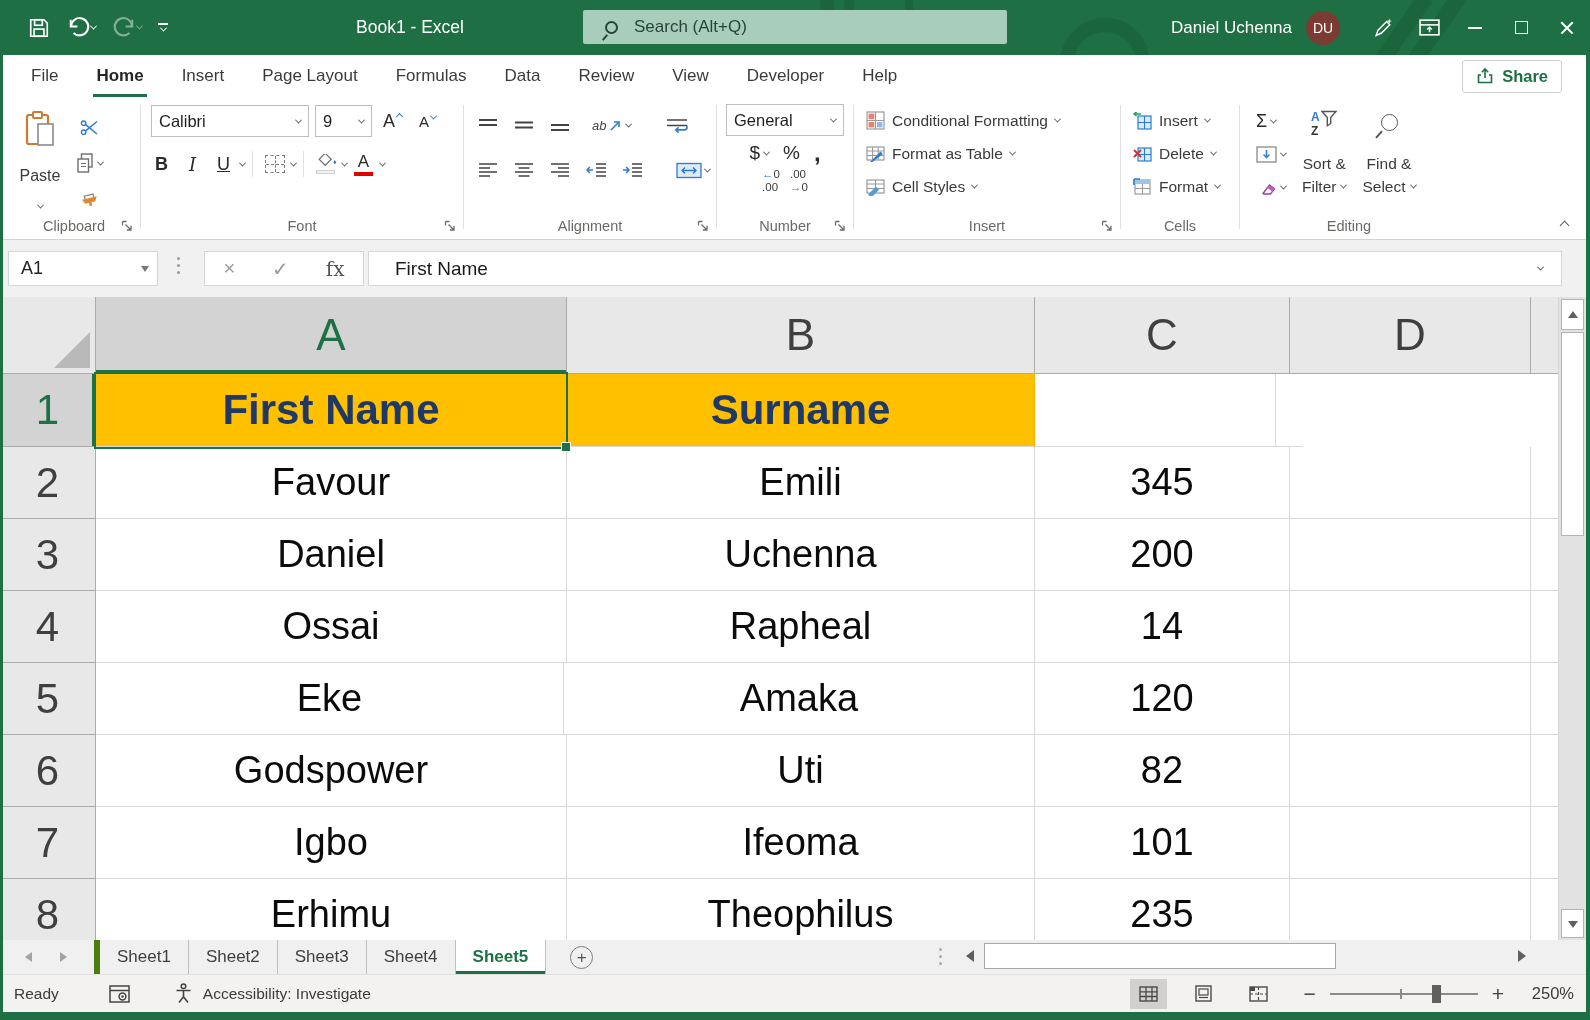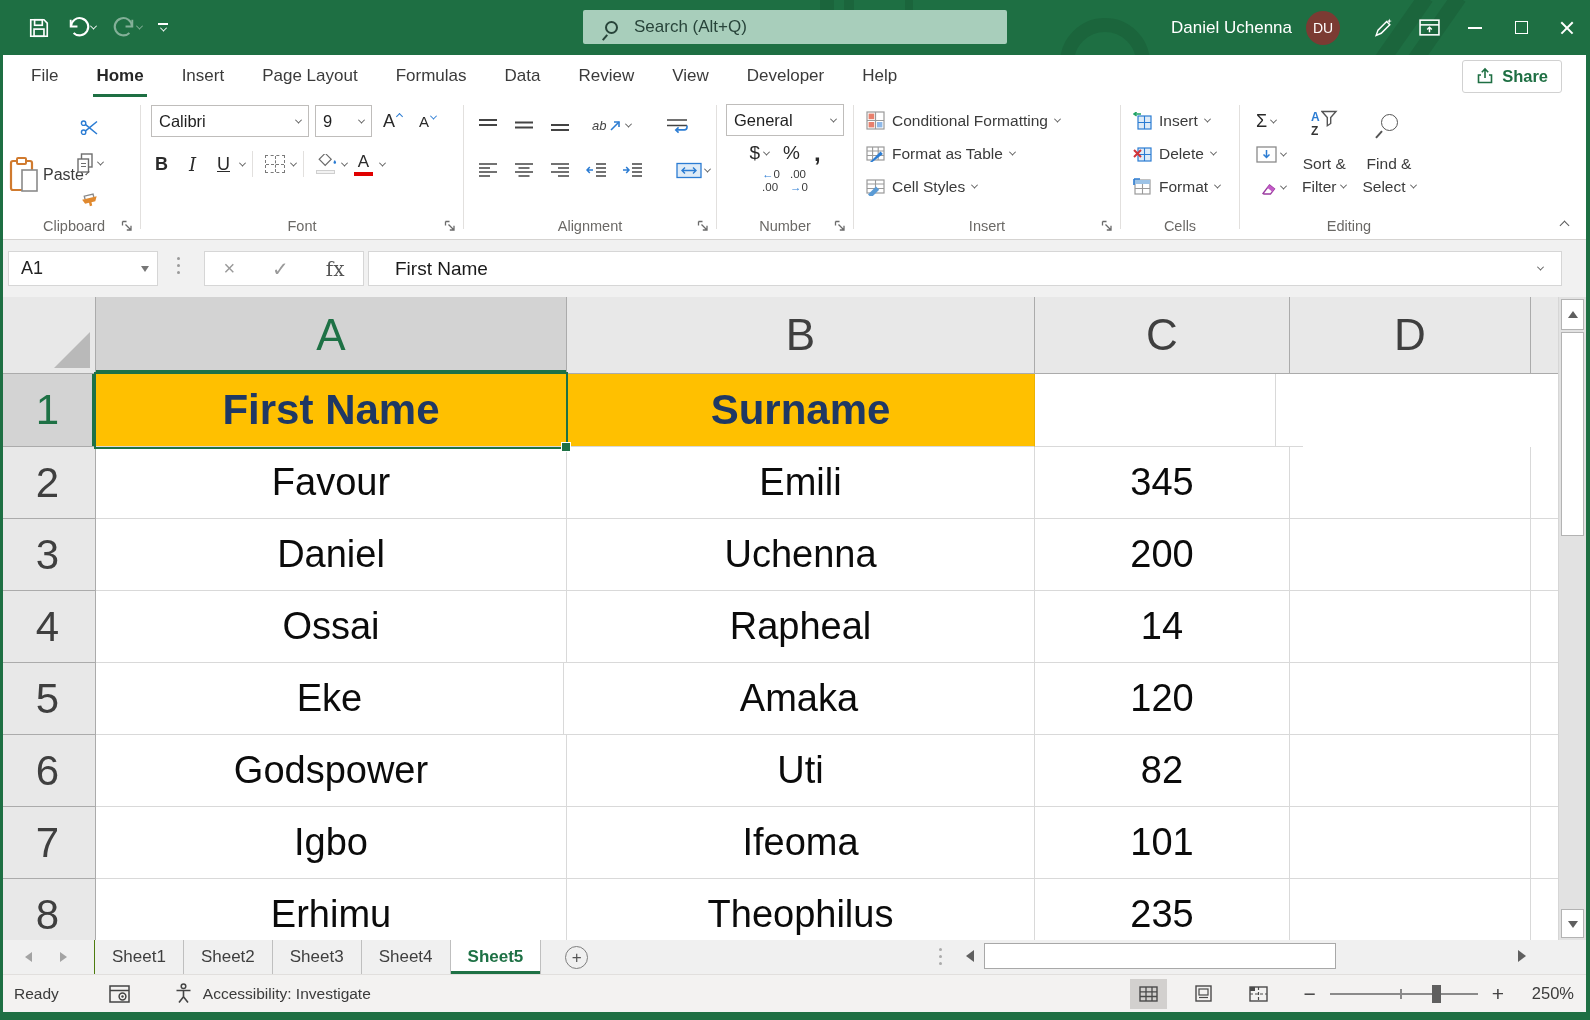--- a/index.html
+++ b/index.html
@@ -51,21 +51,21 @@
 .ribbon{position:absolute;left:0;top:97px;width:1590px;height:143px;background:#fff;border-bottom:1px solid #D5D3D1}
 .rgroups{display:flex;height:100%;padding-left:8px}
 .rgroup{position:relative;height:100%;padding-top:7px;flex:none}
 .gsep{width:1px;background:#E2E0DE;margin:8px 0 10px;flex:none}
 .glabel{position:absolute;bottom:5px;left:0;right:0;text-align:center;font-size:14.5px;color:#6B6966}
 .launch{position:absolute;bottom:7px;right:7px;cursor:pointer}
 .rbtn{display:flex;align-items:center;justify-content:center;gap:4px;cursor:pointer;color:#333;background:none;border:none}
 .on{background:#D2D0CE}
 
 .g-clip{width:132px;display:flex}
-.pastebig{width:64px;display:flex;align-items:center;padding-top:6px;cursor:pointer;font-size:16px;color:#3B3B3B;gap:3px}
+.pastebig{width:64px;display:flex;flex-direction:column;align-items:center;padding-top:6px;cursor:pointer;font-size:16px;color:#3B3B3B;gap:19px}
 .clipcol{display:flex;flex-direction:column;gap:11px;padding:12px 0 0 4px}
 .clipcol .rbtn{height:24px}
 
 .g-font{width:322px}
 .fr1{display:flex;align-items:center;gap:6px;padding-left:10px}
 .combo{height:32px;border:1px solid #BFBDBB;background:#fff;display:flex;align-items:center;font-size:16.5px;color:#1F1F1F;padding:0 7px;cursor:pointer}
 .combo .cv{margin-left:auto}
 .fr2{display:flex;align-items:center;gap:2px;padding:9px 0 0 6px}
 .fbtn{height:34px;min-width:29px;display:flex;align-items:center;justify-content:center;font-size:18px;color:#2A2A2A;cursor:pointer;gap:4px;background:none;border:none}
 .b{font-weight:bold}.i{font-style:italic;font-family:"DejaVu Serif",serif}.u{text-decoration:underline}
@@ -147,21 +147,21 @@
 .vdn{bottom:2px;height:29px}
 .tup{width:0;height:0;border:5.5px solid transparent;border-bottom:7px solid #5F5F5F;margin-top:-6px}
 .tdn{width:0;height:0;border:5.5px solid transparent;border-top:7px solid #5F5F5F;margin-bottom:-6px}
 
 
 .sstrip{position:absolute;left:0;top:940px;width:1586px;height:34px;background:#F0F0F0;display:flex;align-items:stretch}
 .snav{display:flex;align-items:center;gap:28px;padding:0 22px 0 20px}
 .tl{width:0;height:0;border:5.5px solid transparent;border-right:7px solid #A3A3A3;cursor:pointer}
 .tr{width:0;height:0;border:5.5px solid transparent;border-left:7px solid #A3A3A3;cursor:pointer}
 .stab{padding:0 17px;display:flex;align-items:center;font-size:17px;color:#3F3F3F;border-right:1px solid #BFBFBF;cursor:pointer}
-.stab:first-of-type{border-left:1px solid #4d7c0f}
+.stab:first-of-type{border-left:6px solid #4d7c0f}
 .stab.active{background:#fff;color:#1E7145;font-weight:bold;box-shadow:inset 0 -3px 0 #1E7145}
 .addbtn{width:23px;height:23px;border:1px solid #7E7E7E;border-radius:50%;display:flex;align-items:center;justify-content:center;font-size:17px;color:#555;margin:auto 0 auto 24px;cursor:pointer;line-height:1}
 .vdots2{position:absolute;left:939px;top:8px;display:flex;flex-direction:column;gap:4px}
 .vdots2 i{width:3px;height:3px;border-radius:50%;background:#ABABAB}
 .hsb{position:absolute;left:958px;top:3px;width:576px;height:27px}
 .ha{position:absolute;top:7px;cursor:pointer}
 .hal{left:2px;width:0;height:0;border:6px solid transparent;border-right:8px solid #5F5F5F}
 .har{right:2px;width:0;height:0;border:6px solid transparent;border-left:8px solid #5F5F5F}
 .hthumb{position:absolute;left:26px;top:0;width:352px;height:26px;background:#fff;border:1px solid #A8A8A8;cursor:grab}
 
@@ -226,20 +226,21 @@
           </span>
         <span class="cv w sm"></span>
       </button>
       <button class="tbtn">
         <span class="qcust">
             <i class="bar"></i>
             <span class="cv w sm"></span>
           </span>
       </button>
     </div>
+    <div class="wtitle">Book1 - Excel</div>
     <div class="searchbox">
       <span class="mag"></span>
       <span>Search (Alt+Q)</span>
     </div>
     <div class="tbright">
       <span class="uname">Daniel Uchenna</span>
       <span class="avatar">DU</span>
       <button class="winbtn">
         <span>
             <svg width="21" height="21" viewBox="0 0 20 20">

